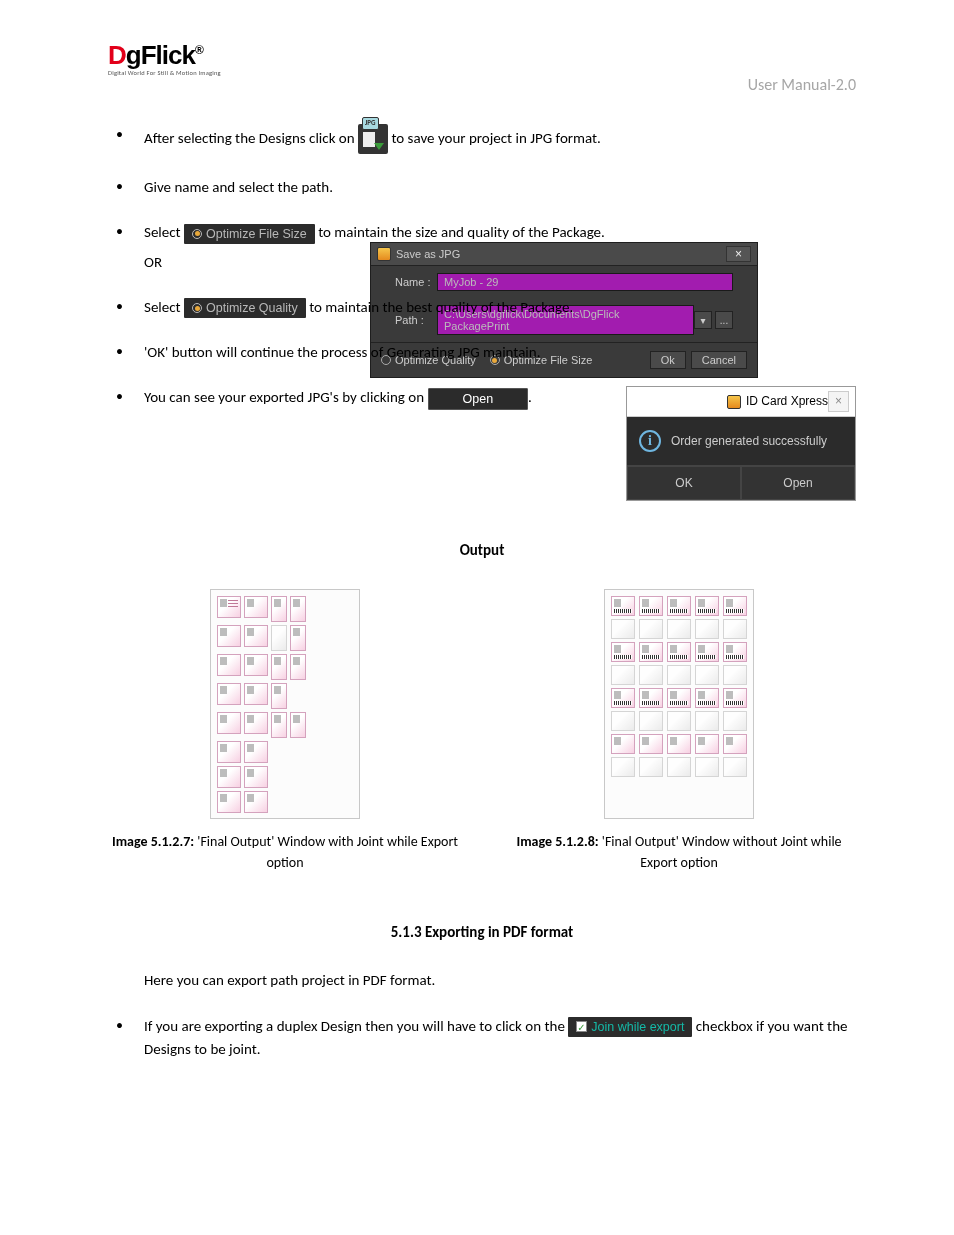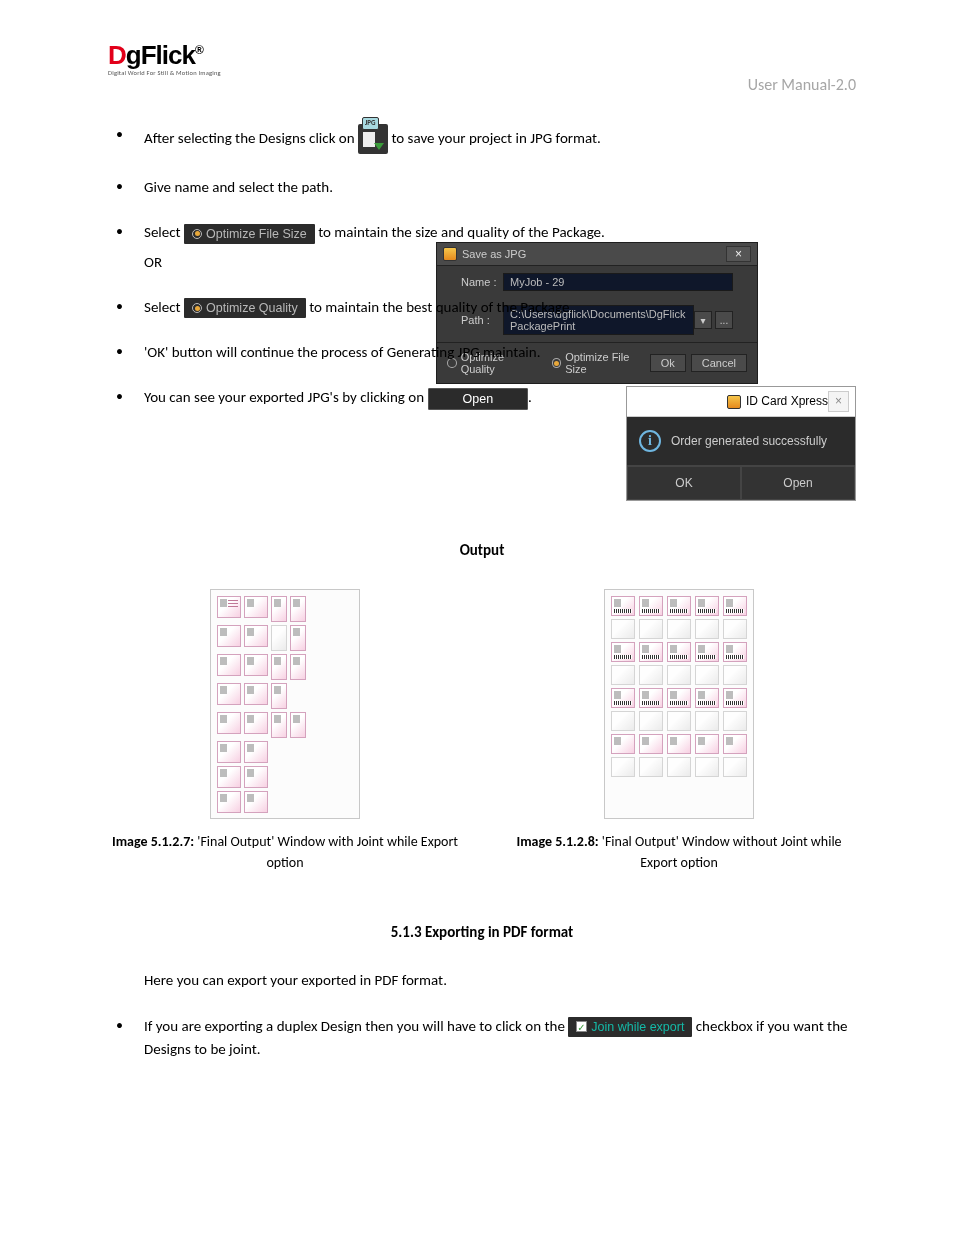--- a/index.html
+++ b/index.html
@@ -20,28 +20,28 @@
   .inline-btn.open-btn { color: #fff; padding: 2px 34px; border: 1px solid #555; }
   .inline-btn.join-btn { color: #14b8a6; padding: 2px 8px; }
   .inline-btn.join-btn .chk { display:inline-block; width:11px; height:11px; background:#fff; border:1px solid #888; vertical-align:-1px; margin-right:4px; position:relative; }
   .inline-btn.join-btn .chk::after { content:"✓"; color:#3a9b3a; font-size:10px; position:absolute; top:-2px; left:0; }
   .jpg-icon { display:inline-block; width:30px; height:30px; background:#333; border-radius:2px; vertical-align:middle; position:relative; }
   .jpg-icon::before { content:"JPG"; position:absolute; top:-7px; left:4px; background:#a7d9e0; color:#333; border:1px solid #333; font-size:7px; font-weight:bold; padding:0 2px; border-radius:2px; }
   .jpg-icon .doc { position:absolute; width:14px; height:17px; background:#eee; border:1px solid #333; top:7px; left:4px; }
   .jpg-icon .arrow { position:absolute; right:4px; bottom:4px; width:0; height:0; border-left:5px solid transparent; border-right:5px solid transparent; border-top:7px solid #3a9b3a; }
 
   
-  .save-dialog { position: absolute; top: 118px; right: 98px; width: 322px; background: #3a3a3a; color: #ccc; font-family: Arial, sans-serif; font-size: 11px; border: 1px solid #1e1e1e; }
+  .save-dialog { position: absolute; top: 118px; right: 98px; width: 388px; background: #3a3a3a; color: #ccc; font-family: Arial, sans-serif; font-size: 11px; border: 1px solid #1e1e1e; }
   .sd-title { display:flex; align-items:center; justify-content:space-between; background:#4a4a4a; padding:3px 6px; border-bottom:1px solid #222; }
   .sd-title .t-left { display:flex; align-items:center; gap:5px; }
   .sd-title .app-ico { width:14px; height:14px; background:linear-gradient(#f6c64b,#e58a1e); border:1px solid #333; border-radius:2px; display:inline-block; }
   .sd-close { background:#555; color:#eee; padding:0 8px; font-size:12px; border:1px solid #333; cursor:pointer; }
   .sd-row { display:flex; align-items:center; padding:7px 24px; }
   .sd-lbl { width:42px; }
-  .sd-val { flex:1; background:#0f172a; border:1px solid #1a1a1a; padding:2px 6px; color:#bbb; font-size:11px; }
+  .sd-val { flex:1; background:#a21caf; border:1px solid #1a1a1a; padding:2px 6px; color:#bbb; font-size:11px; }
   .sd-btns-sm { display:flex; gap:3px; }
   .sd-btn-sm { background:#4a4a4a; border:1px solid #222; color:#ccc; width:18px; height:18px; font-size:10px; display:flex; align-items:center; justify-content:center; }
   .sd-footer { display:flex; align-items:center; justify-content:space-between; padding:8px 10px; border-top:1px solid #222; }
   .sd-radios { display:flex; gap:14px; align-items:center; }
   .sd-radios label { display:flex; align-items:center; gap:4px; }
   .sd-radios .r { width:10px; height:10px; border:1px solid #aaa; border-radius:50%; display:inline-block; position:relative; }
   .sd-radios .r.on::after { content:""; position:absolute; width:5px; height:5px; background:#e8a83b; border-radius:50%; top:1.5px; left:1.5px; }
   .sd-action-btns { display:flex; gap:5px; }
   .sd-action { background:#4a4a4a; border:1px solid #222; color:#ccc; padding:2px 10px; font-size:11px; cursor:pointer; }
 
@@ -394,21 +394,21 @@
           <span class="id-card vert gray"></span>
           <span class="id-card vert gray"></span>
         </div>
     </div>
     <div class="caption"><b>Image 5.1.2.8:</b><span>  'Final Output' Window without Joint while Export option</span></div>
   </div>
 </div>
 
 <div class="section-h">5.1.3 Exporting in PDF format</div>
 
-<p class="body-p">Here you can export your exported in PDF format.</p>
+<p class="body-p">Here you can export path project in PDF format.</p>
 
 <ul class="bullets" style="margin-top:0;">
   <li>
     <span>If you are exporting a duplex Design then you will have to click on the </span>
     <span class="inline-btn join-btn"><span class="chk"></span><span>Join while export</span></span>
     <span> checkbox if you want the Designs to be joint.</span>
   </li>
 </ul>
 
 </body></html>

